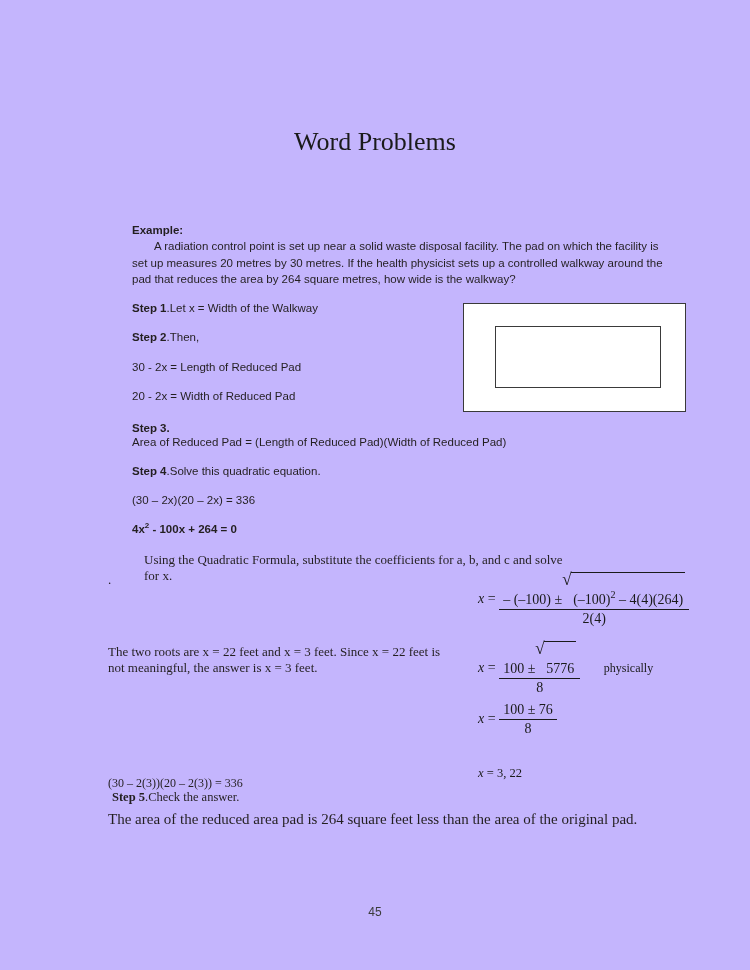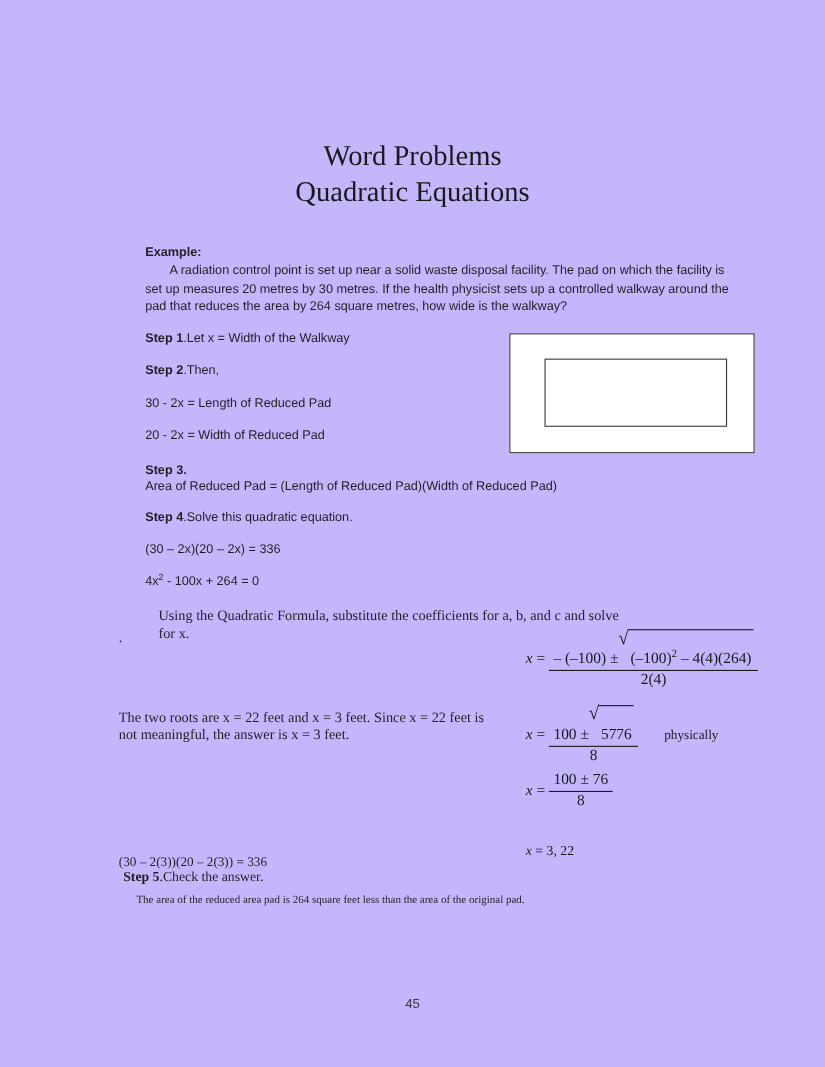--- a/index.html
+++ b/index.html
@@ -54,21 +54,21 @@
   #step1 { left: 108px; top: 300px; }
   #step2 { left: 108px; top: 329px; }
   #eq-length { left: 108px; top: 359px; }
   #eq-width  { left: 108px; top: 388px; }
 
   #step3-label { left: 108px; top: 420px; }
   #step3-body  { left: 108px; top: 434px; }
 
   #step4 { left: 108px; top: 463px; }
   #eq-expanded { left: 108px; top: 492px; }
-  #eq-standard { left: 108px; top: 521px; }
+  #eq-standard { left: 108px; top: 521px; font-weight: bold; }
   #eq-standard sup {
     font-size: 8px;
     vertical-align: super;
     line-height: 0;
   }
 
   
   .serif {
     position: absolute;
     font-family: "Liberation Serif", serif;
@@ -84,24 +84,24 @@
 
   #step5 { left: 112px; top: 745px; font-size: 12.5px; margin-top: 44px; }
 
   #check-eq {
     left: 108px;
     top: 775px;
     font-size: 12px;
   }
 
   #conclusion {
-    left: 124px;
+    left: 108px;
     top: 811px;
     width: 560px;
-    font-size: 10px;
+    font-size: 15px;
   }
 
   #page-number {
     position: absolute;
     left: 0;
     top: 905px;
     width: 750px;
     text-align: center;
     font-family: "Liberation Sans", sans-serif;
     font-size: 12px;
@@ -203,21 +203,20 @@
     font-size: 12.5px;
   }
 </style>
 </head>
 <body>
 
 <div class="page">
 
   <div class="title-block">
     <span class="title-line">Word Problems</span>
-    <span class="title-line">Quadratic Equations</span>
   </div>
 
   <div class="sans" id="example-heading">
     <span class="bold">Example:</span>
   </div>
 
   <div class="sans" id="example-body">A radiation control point is set up near a solid waste disposal facility. The pad on which the facility is set up measures 20 metres by 30 metres. If the health physicist sets up a controlled walkway around the pad that reduces the area by 264 square metres, how wide is the walkway?</div>
 
   <div class="sans" id="step1">
     <span class="bold">Step 1</span><span>.Let x = Width of the Walkway</span>

